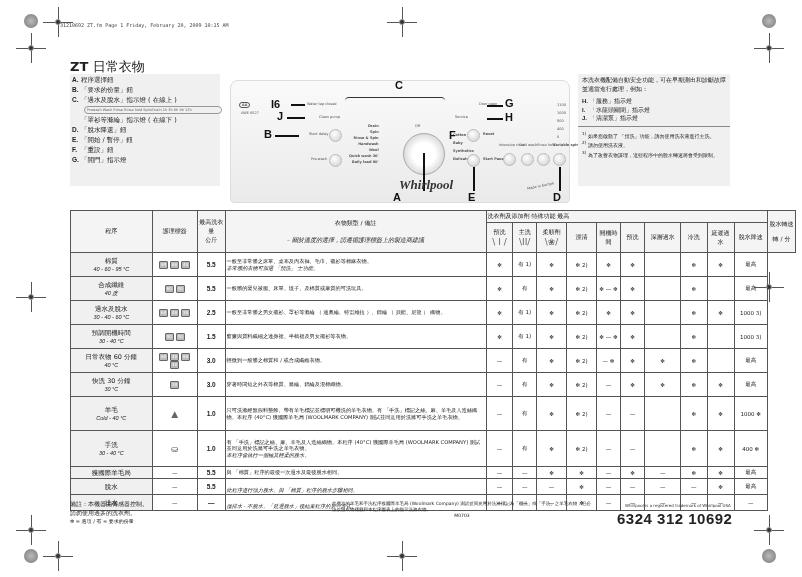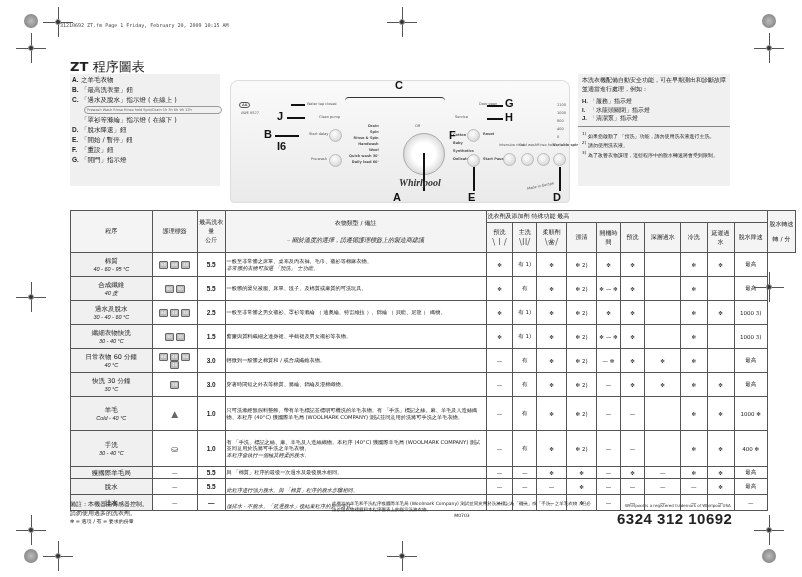--- a/index.html
+++ b/index.html
@@ -17,21 +17,21 @@
   .legend { left: 70px; top: 74px; width: 150px; height: 112px; background: #f0f0f0; font-size: 6.5px; line-height: 10px; padding: 1px 2px; }
   .legend .row b { font-family: "Liberation Sans", sans-serif; font-weight: bold; display:inline-block; width:9px; }
   .legend .mini { font-size: 3.5px; color:#666; border:1px solid #999; border-radius:4px; padding:0 2px; margin:1px 0 1px 12px; height:8px; line-height:6px; white-space:nowrap; overflow:hidden; width:138px;}
   .panel { left: 230px; top: 80px; width: 340px; height: 123px; background: linear-gradient(#fafafa,#eaeaea); border-radius: 8px 8px 4px 4px; border:1px solid #ddd; }
   .panel .lbl { position:absolute; font-family: "Liberation Sans", sans-serif; font-weight:bold; font-size: 11px; color:#111; }
   .panel .small { position:absolute; font-size: 3.5px; color:#555; white-space:nowrap; }
   .panel .btn { position:absolute; width:13px; height:13px; border-radius:50%; background:radial-gradient(circle at 40% 35%,#fff,#ccc); border:1px solid #bbb; }
   .panel .arrow { position:absolute; height:1.5px; background:#111; }
   .panel .varrow { position:absolute; width:1.5px; background:#111; }
   .dial { position:absolute; left:172px; top:52px; width:42px; height:42px; border-radius:50%; background:radial-gradient(circle,#fff 40%,#ddd 70%,#bbb); border:1px solid #aaa; }
-  .brand { position:absolute; font-family: "Liberation Serif", serif; font-style: italic; font-weight:bold; font-size:10px; color:#333; }
+  .brand { position:absolute; font-family: "Liberation Serif", serif; font-style: italic; font-weight:bold; font-size:13px; color:#333; }
   .info { left: 578px; top: 74px; width: 152px; height: 112px; background:#f0f0f0; font-size:6px; line-height:8.5px; padding:2px 4px; }
   .info .hij b { font-family:"Liberation Sans",sans-serif; font-weight:bold; display:inline-block; width:8px;}
   .info hr { border:none; border-top:1px solid #888; margin:3px -4px; }
   .info .fn { font-size:5px; line-height:7px; }
   table.prog { position:absolute; left:70px; top:210px; width:726px; border-collapse: collapse; font-size:5.5px; table-layout:fixed; }
   table.prog td, table.prog th { border:1px solid #555; text-align:center; vertical-align:middle; font-weight:normal; padding:1px; }
   table.prog th { background:#f4f4f4; font-size:6px; }
   table.prog td.name { background:#f0f0f0; font-size:6.5px; line-height:8px; }
   table.prog td.name i { font-family:"Liberation Sans",sans-serif; font-size:5.5px; }
   table.prog td.load { font-family:"Liberation Sans",sans-serif; font-weight:bold; font-size:6.5px; }
@@ -99,41 +99,41 @@
     <div class="h"></div>
     <div class="v"></div>
     <div class="c"></div>
   </div>
 <div class="gball" style="left:762px;top:549px;"></div>
 
 <div class="abs header-line">31210692 ZT.fm  Page 1  Friday, February 20, 2009  10:15 AM</div>
 
 <div class="abs title">
   <span>ZT</span>
-  <span class="cn">程序圖表</span>
+  <span class="cn">日常衣物</span>
 </div>
 
 <div class="abs legend">
-  <div class="row"><b>A.</b><span>之羊毛衣物</span></div>
-  <div class="row"><b>B.</b><span>「最高洗衣量」鈕</span></div>
+  <div class="row"><b>A.</b><span>程序選擇鈕</span></div>
+  <div class="row"><b>B.</b><span>「要求的份量」鈕</span></div>
   <div class="row"><b>C.</b><span>「過水及脫水」指示燈 ( 在線上 )</span></div>
   <div class="mini">Prewash   Wash   Rinse   Rinse hold   Spin/Drain   1h   3h   6h   9h   12h</div>
   <div class="row"><b></b><span>「罩衫等滌綸」指示燈 ( 在線下 )</span></div>
   <div class="row"><b>D.</b><span>「脫水降速」鈕</span></div>
   <div class="row"><b>E.</b><span>「開始 / 暫停」鈕</span></div>
   <div class="row"><b>F.</b><span>「重設」鈕</span></div>
   <div class="row"><b>G.</b><span>「開門」指示燈</span></div>
 </div>
 
 <div class="abs panel">
   <div class="lbl" style="left:164px;top:-2px;">C</div>
   <div class="small" style="left:114px;top:16px;border-top:1px solid #333;width:100px;height:4px;border-radius:6px 6px 0 0;"></div>
   <div class="small" style="left:8px;top:21px;border:1px solid #555;border-radius:4px;padding:0 2px;font-weight:bold;">AA</div>
   <div class="small" style="left:10px;top:30px;">AWE 6527</div>
-  <div class="lbl" style="left:46px;top:17px;margin-top:42px;"><span>I</span><span>6</span></div>
+  <div class="lbl" style="left:40px;top:17px;"><span>I</span><span>6</span></div>
   <div class="arrow" style="left:60px;top:23px;width:14px;"></div>
   <div class="small" style="left:76px;top:21px;">Water tap closed</div>
   <div class="lbl" style="left:46px;top:29px;">J</div>
   <div class="arrow" style="left:56px;top:36px;width:18px;"></div>
   <div class="small" style="left:88px;top:34px;">Clean pump</div>
   <div class="lbl" style="left:33px;top:47px;">B</div>
   <div class="arrow" style="left:44px;top:54px;width:24px;"></div>
   <div class="small" style="left:78px;top:51px;">Start delay</div>
   <div class="btn" style="left:98px;top:48px;"></div>
   <div class="small" style="left:80px;top:76px;">Pre-wash</div>
@@ -294,21 +294,21 @@
         <td>✻</td>
         <td>✻ 2)</td>
         <td>✻</td>
         <td>✻</td>
         <td></td>
         <td>✻</td>
         <td>✻</td>
         <td>1000 3)</td>
       </tr>
       <tr style="height: 24px;">
-        <td class="name"><div>纖細衣物快洗</div><i>30 - 40 °C</i></td>
+        <td class="name"><div>預調開機時間</div><i>30 - 40 °C</i></td>
         <td><span class="care">40</span><span class="care">30</span></td>
         <td class="load">1.5</td>
         <td class="desc"><span>窗簾與質料纖細之連身裙、半截裙及男女襯衫等衣物。</span><br><i></i></td>
         <td>✻</td>
         <td>有 1)</td>
         <td>✻</td>
         <td>✻ 2)</td>
         <td>✻ — ✻</td>
         <td>✻</td>
         <td></td>

